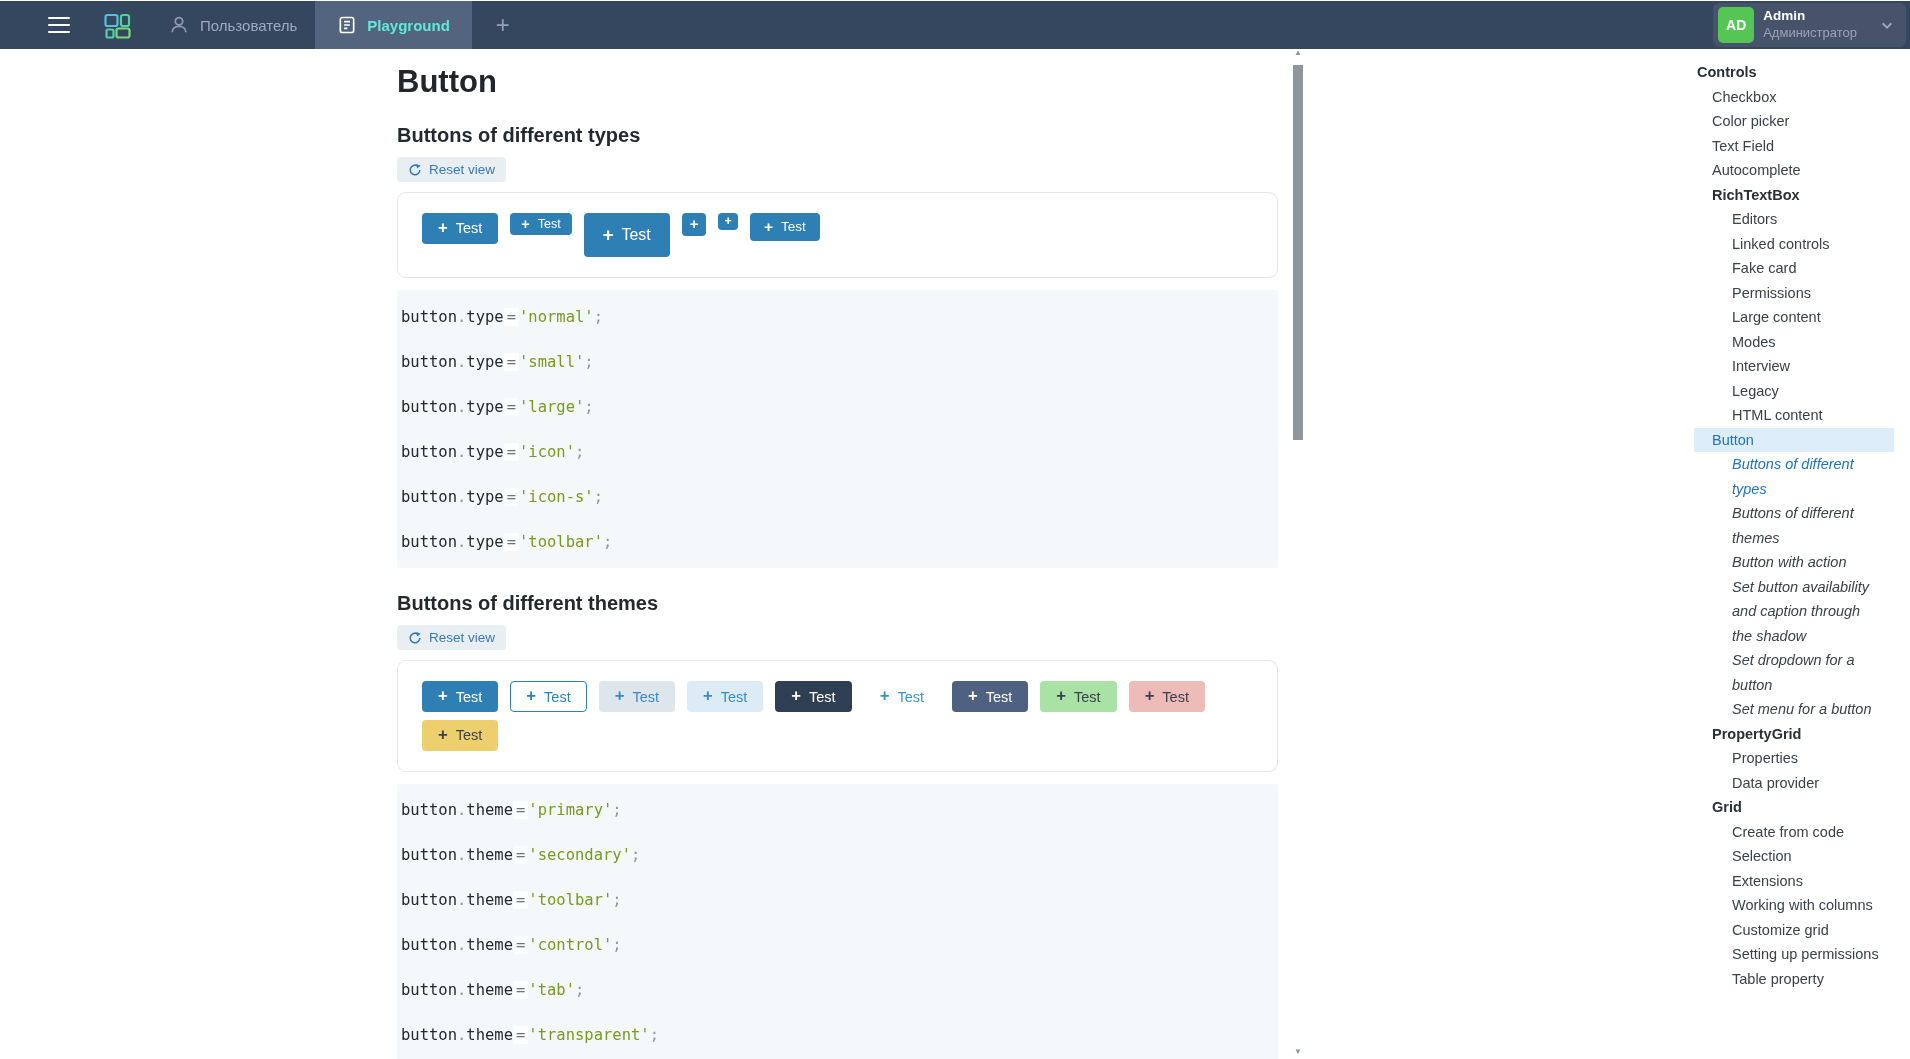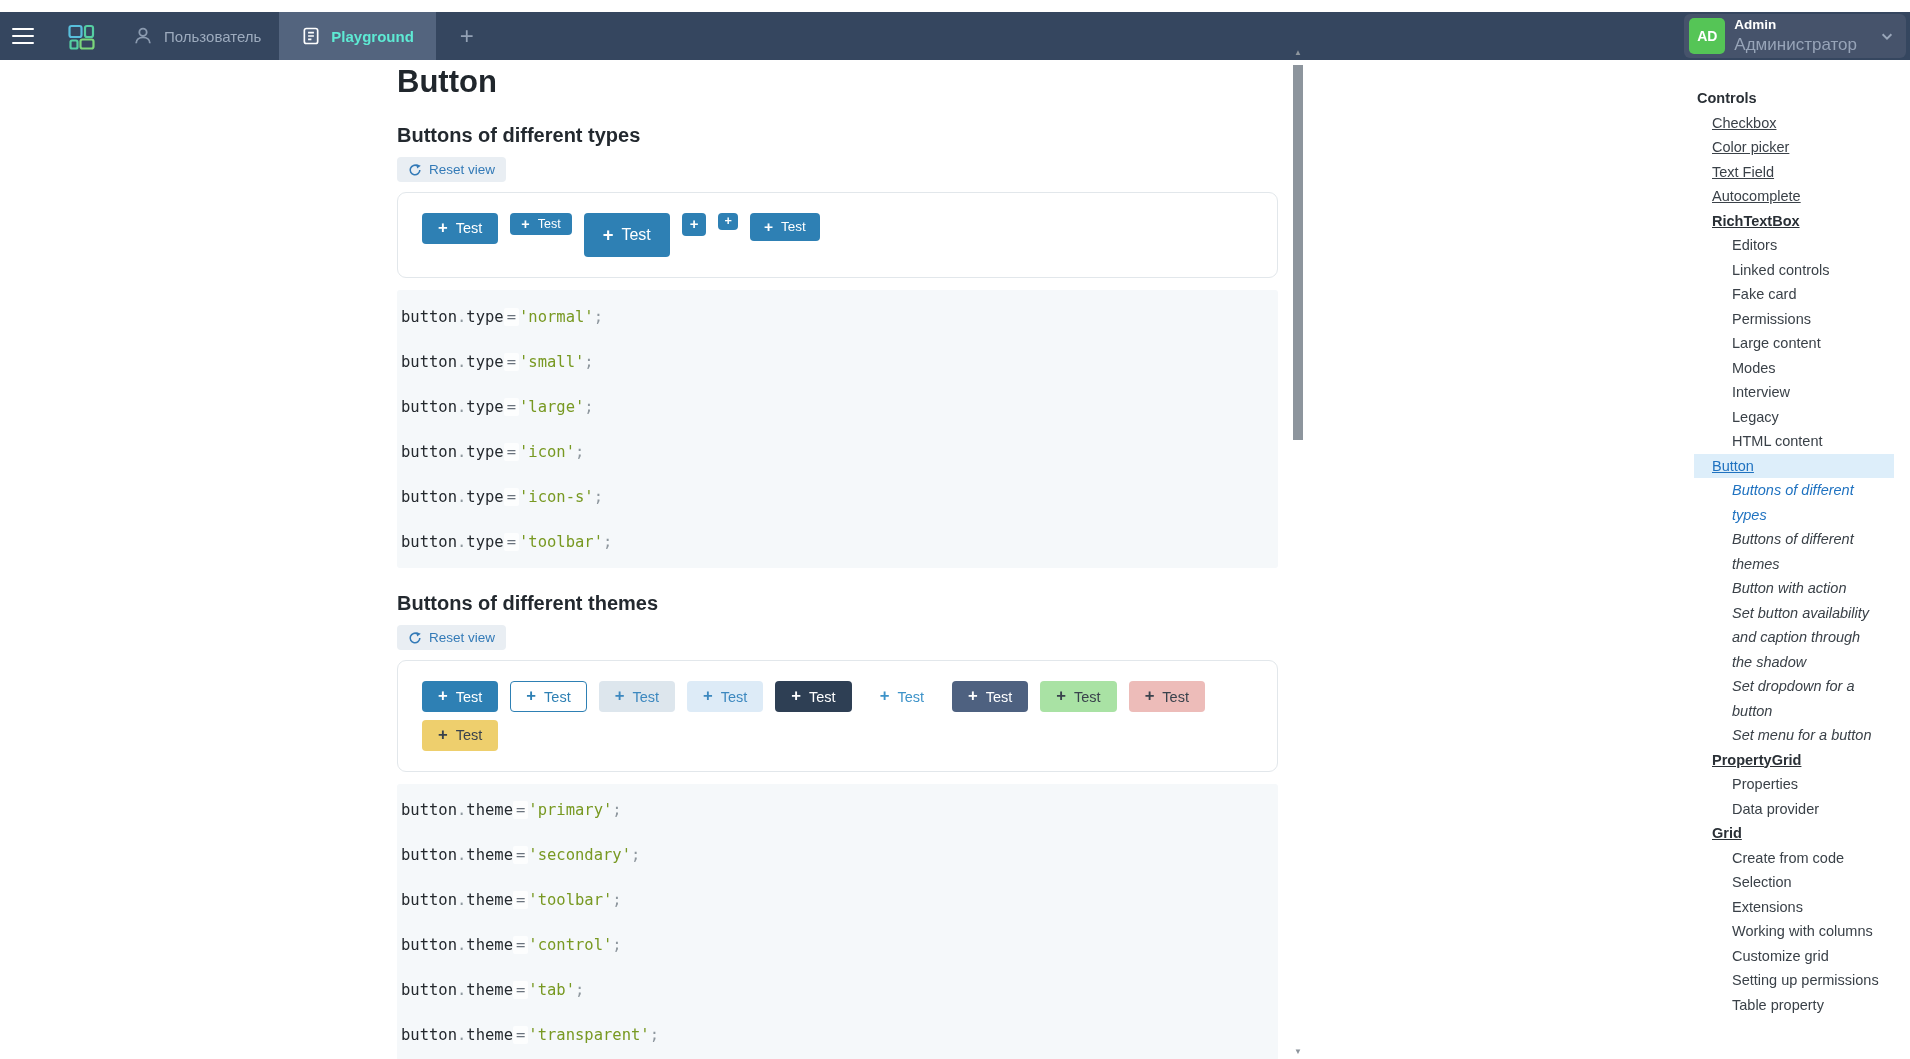--- a/index.html
+++ b/index.html
@@ -1,40 +1,40 @@
 <!DOCTYPE html>
 <html><head>
 <meta charset="utf-8">
 <style>
   * { margin:0; padding:0; box-sizing:border-box; }
   html,body { width:1910px; height:1059px; overflow:hidden; background:#fff;
               font-family:"Liberation Sans", sans-serif; }
 
   
-  .navbar { position:absolute; left:0; top:12px; width:1910px; height:48px;
-            background:#35465f; display:flex; align-items:center; }
+  .navbar { position:absolute; left:0; top:1px; width:1910px; height:48px;
+            background:#35465f; display:flex; align-items:center;padding-left:36px; }
   .hamburger { width:46px; height:48px; display:flex; flex-direction:column;
                justify-content:center; align-items:center; gap:5px; cursor:pointer; }
   .hamburger span { width:22px; height:2px; background:#fff; border-radius:1px; }
   .dash-ico { margin-left:12px; width:46px; height:48px; display:flex; align-items:center;
               justify-content:center; cursor:pointer; }
   .nav-usertab { margin-left:10px; height:48px; display:flex; align-items:center; gap:10px;
                  padding:0 18px; color:#9dabbe; font-size:15px; cursor:pointer; }
   .nav-tab-active { height:48px; display:flex; align-items:center; gap:10px; padding:0 22px;
                     background:#53647e; color:#5eead4; font-size:15px; font-weight:600; cursor:pointer; }
   .nav-add { margin-left:16px; color:#93a1b5; font-size:24px; font-weight:300; width:30px;
              text-align:center; cursor:pointer; line-height:1; }
   .nav-spacer { flex:1; }
   .admin-chip { margin-right:4px; height:44px; background:#46536b; border-radius:6px;
                 display:flex; align-items:center; gap:9px; padding:0 12px 0 5px; cursor:pointer; }
   .admin-avatar { width:36px; height:36px; border-radius:5px; background:#55c556; color:#fff;
                   font-size:14px; font-weight:700; display:flex; align-items:center; justify-content:center; }
   .admin-texts { display:flex; flex-direction:column; line-height:1.25; }
   .admin-name { color:#fff; font-size:13.5px; font-weight:700; }
-  .admin-role { color:#97a4b8; font-size:17px; }
+  .admin-role { color:#97a4b8; font-size:13px; }
   .admin-chevron { margin-left:14px; display:flex; }
 
   
   .content { position:absolute; left:397px; top:48px; width:881px; }
   h1.page-title { margin-top:16px; font-size:31px; font-weight:700; color:#20262c; }
   h2.section-h { margin-top:24px; font-size:20px; font-weight:700; color:#23292f; }
   .reset-chip { margin-top:10px; display:inline-flex; align-items:center; gap:7px;
                 background:#e9eef3; border-radius:4px; padding:5px 11px; color:#337ab7;
                 font-size:13.5px; cursor:pointer; }
   .card { margin-top:10px; border:1px solid #e2e7eb; border-radius:9px; background:#fff;
@@ -75,24 +75,24 @@
   
   .vscroll { position:absolute; left:1291px; top:48px; width:14px; height:1011px; }
   .vscroll .arr { width:100%; text-align:center; color:#8d959d; font-size:8px; line-height:10px;
                   cursor:pointer; user-select:none; }
   .vscroll .arr.down { position:absolute; bottom:2px; left:0; }
   .vscroll .thumb { position:absolute; left:2px; top:17px; width:10px; height:375px;
                     background:#8d959d; cursor:grab; }
 
   
   .sidebar { position:absolute; left:1694px; top:60px; width:208px; padding-right:8px;
-             font-size:14.5px; line-height:24.5px; color:#3a4148;margin-top:26px; }
+             font-size:14.5px; line-height:24.5px; color:#3a4148; }
   .si { cursor:pointer; }
   .si.l0 { padding-left:3px; }
-  .si.l1 { padding-left:18px;text-decoration:underline; }
+  .si.l1 { padding-left:18px; }
   .si.l2 { padding-left:38px; width:189px; }
   .si.b  { font-weight:700; color:#2a3036; }
   .si.i  { font-style:italic; }
   .si.sel { background:#ddeefa; color:#1f72c0; }
   .si.act { color:#1f72c0; }
 </style>
 </head>
 <body>
 
 <header class="navbar">

